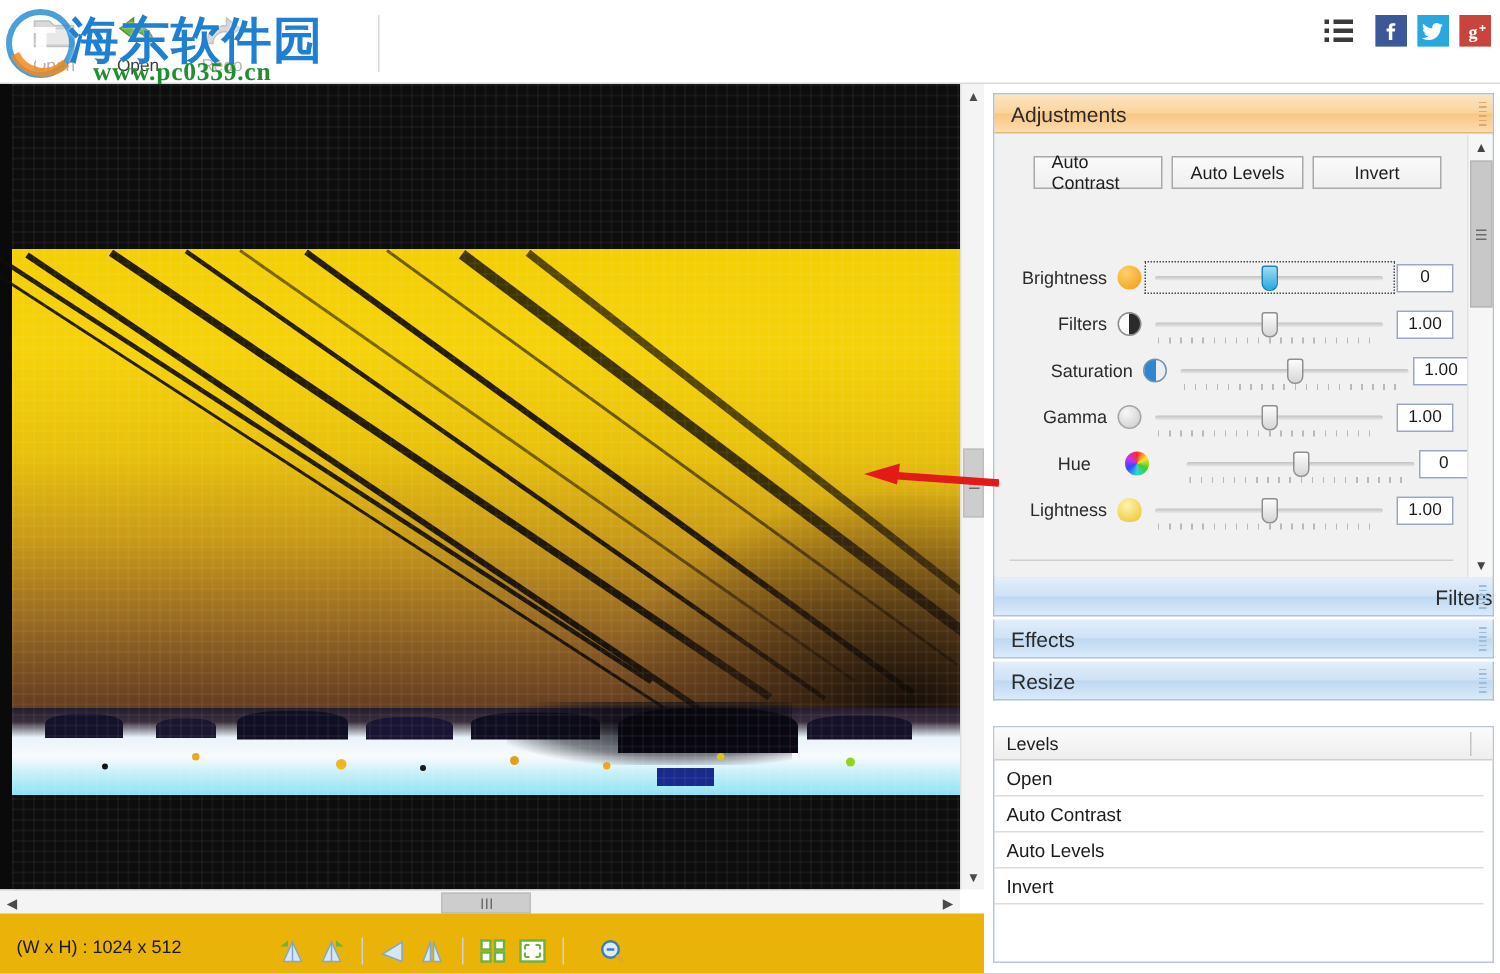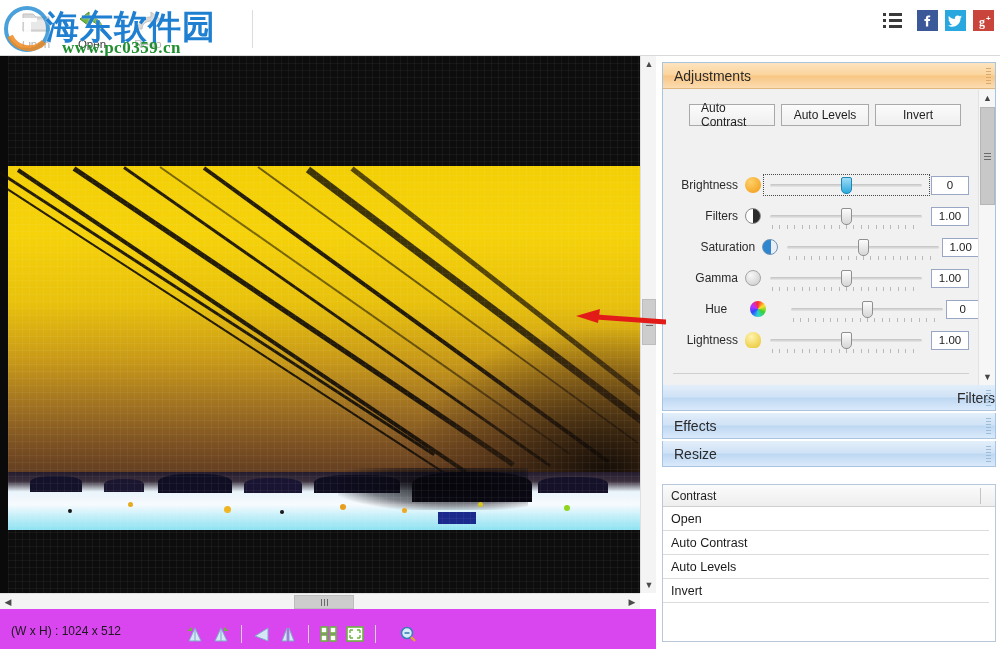--- a/index.html
+++ b/index.html
@@ -79,21 +79,21 @@
               display: flex; align-items: center; justify-content: center; }
   .grip-v { width: 7px; height: 1px; background: #6b6b6b; box-shadow: 0 3px 0 #6b6b6b, 0 -3px 0 #6b6b6b; }
   .grip-h { width: 1px; height: 7px; background: #6b6b6b; box-shadow: 3px 0 0 #6b6b6b, -3px 0 0 #6b6b6b; }
 
   
   #arrow { position: absolute; left: 570px; top: 300px; width: 96px; height: 36px;
            pointer-events: none; z-index: 40; }
 
   
   #statusbar { position: absolute; left: 0; top: 609px; width: 656px; height: 40px;
-               background: #d946ef; }
+               background: #eab308; }
   #dims { position: absolute; left: 11px; top: 15px; font-size: 12px; color: #1a1a1a; }
   #sb-tools { position: absolute; left: 182px; top: 14px; display: flex; align-items: center; gap: 0; }
   .sb-ico { width: 26px; height: 22px; display: flex; align-items: center; justify-content: center;
             cursor: pointer; }
   .sb-div { width: 1px; height: 18px; background: #d2d2d2; margin: 0 7px; }
 
   
   #right { position: absolute; left: 662px; top: 62px; width: 334px; height: 580px; }
   #adj-panel { position: absolute; left: 0; top: 0; width: 334px; height: 323px;
                border: 1px solid #a8c4de; background: #f1f1f1; }
@@ -474,21 +474,21 @@
       <span>Resize</span>
       <span class="head-grip"></span>
     </div>
     <div class="collapsed-head" style="position:absolute;left:0;top:351px;width:334px;">
       <span>Effects</span>
       <span class="head-grip"></span>
     </div>
 
     <div id="history">
       <div id="hist-head">
-        <span>Contrast</span>
+        <span>Levels</span>
         <span id="hist-head-div"></span>
       </div>
       <div class="hist-item">Open</div>
       <div class="hist-item">Auto Contrast</div>
       <div class="hist-item">Auto Levels</div>
       <div class="hist-item">Invert</div>
     </div>
   </div>
 </div>
 

